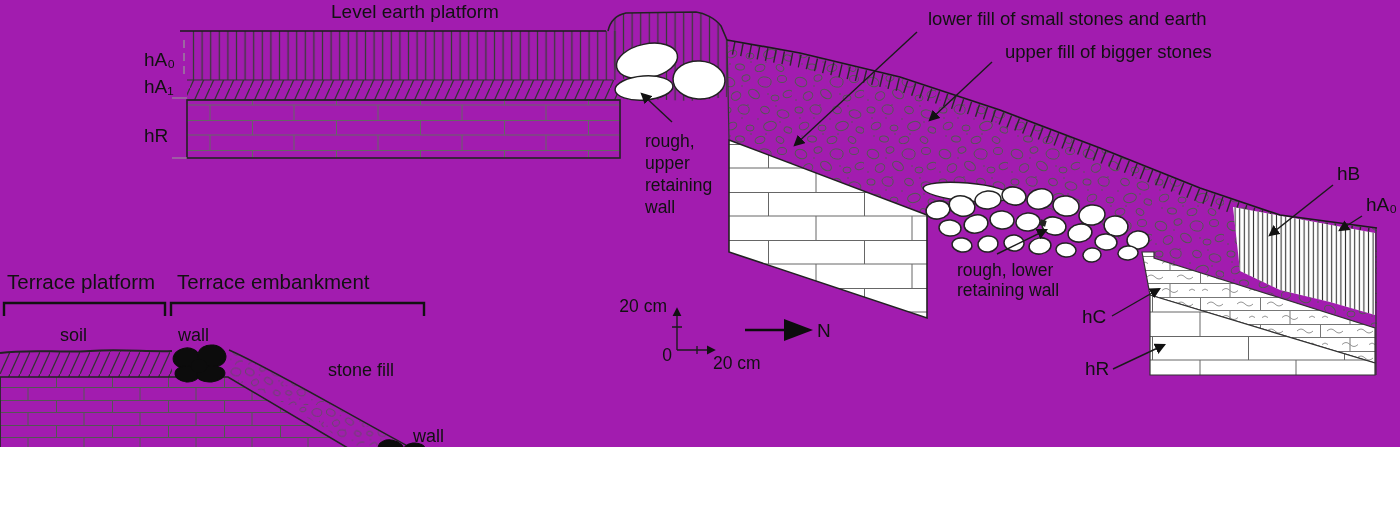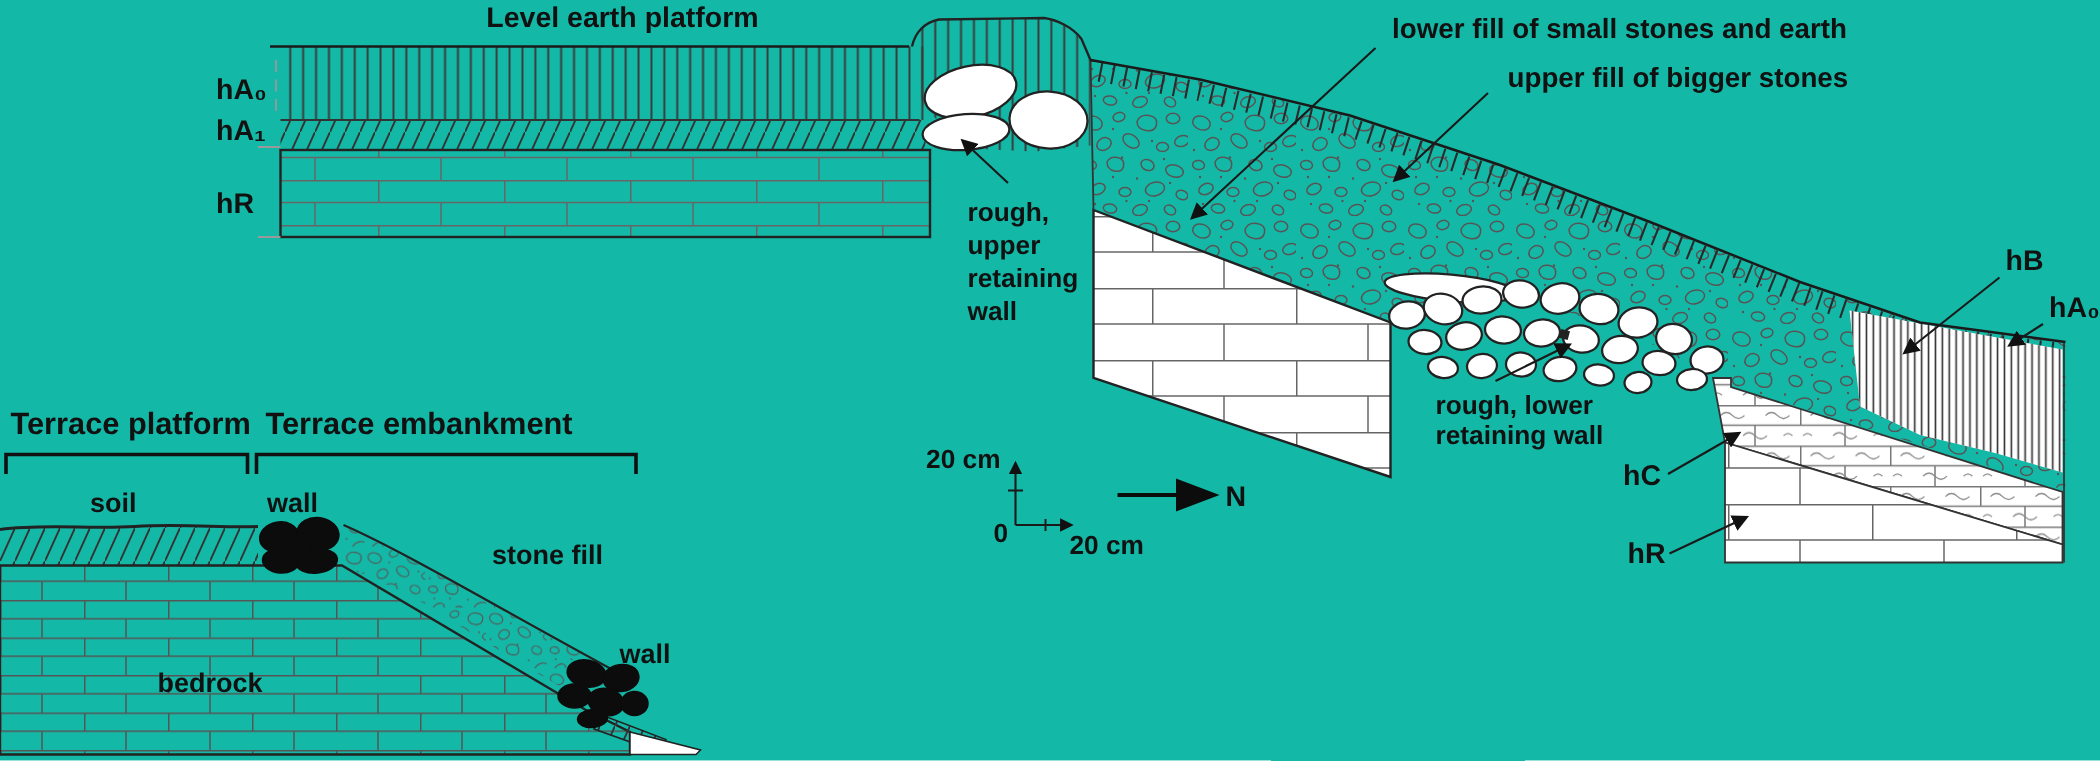--- a/index.html
+++ b/index.html
@@ -1,17 +1,17 @@
 <!DOCTYPE html>
 <html><head>
 <meta charset="utf-8">
 <style>
   html,body{margin:0;padding:0;background:#fff;}
-  .stage{position:relative;width:1400px;height:507px;background:#14b8a6;overflow:hidden;
-         font-family:"Liberation Sans", sans-serif;font-weight:bold;}
+  .stage{position:relative;width:1400px;height:447px;background:#a21caf;overflow:hidden;
+         font-family:"Liberation Sans", sans-serif;}
   svg{display:block;}
   text{fill:#111;font-family:"Liberation Sans", sans-serif;}
   .t17{font-size:17.5px;}
   .t18{font-size:18px;}
   .t185{font-size:18.5px;}
   .t19{font-size:19px;}
   .t20{font-size:20.5px;}
   .outline{fill:none;stroke:#222;stroke-width:1.6;}
   .thin{fill:none;stroke:#333;stroke-width:1.2;}
   .arrow{fill:none;stroke:#1a1a1a;stroke-width:1.4;}

